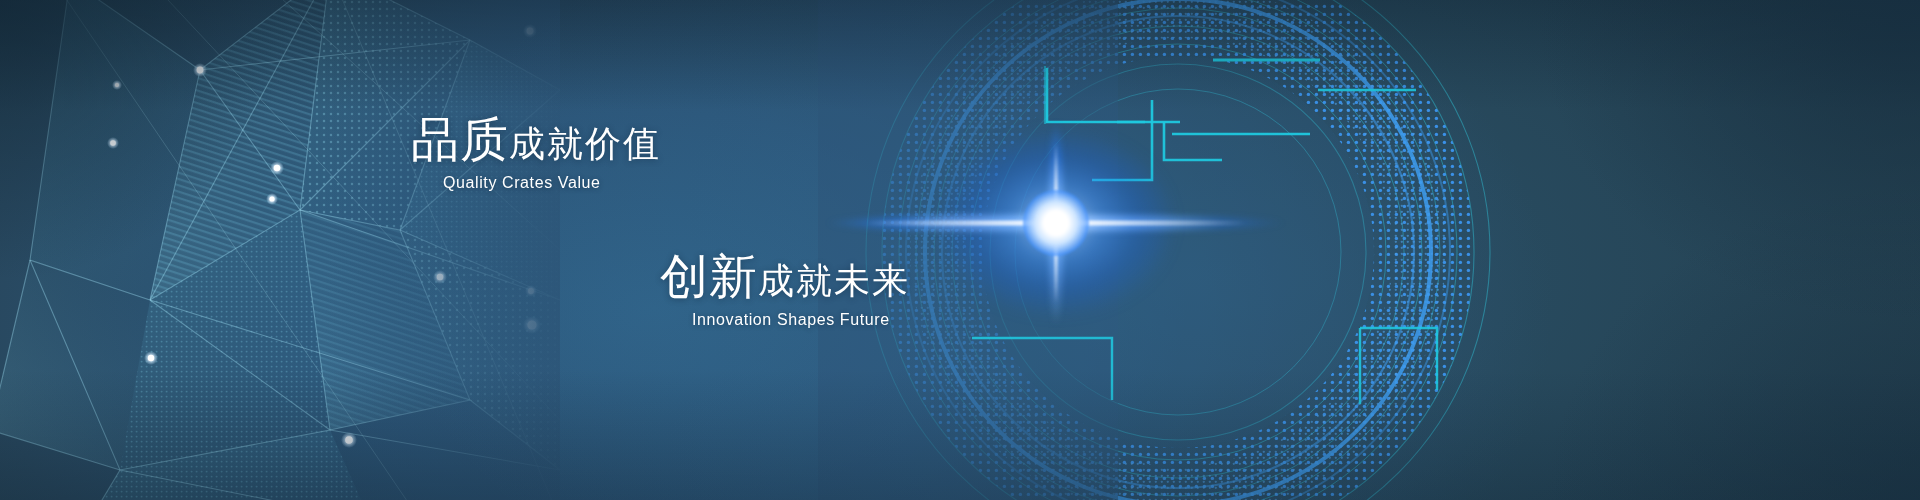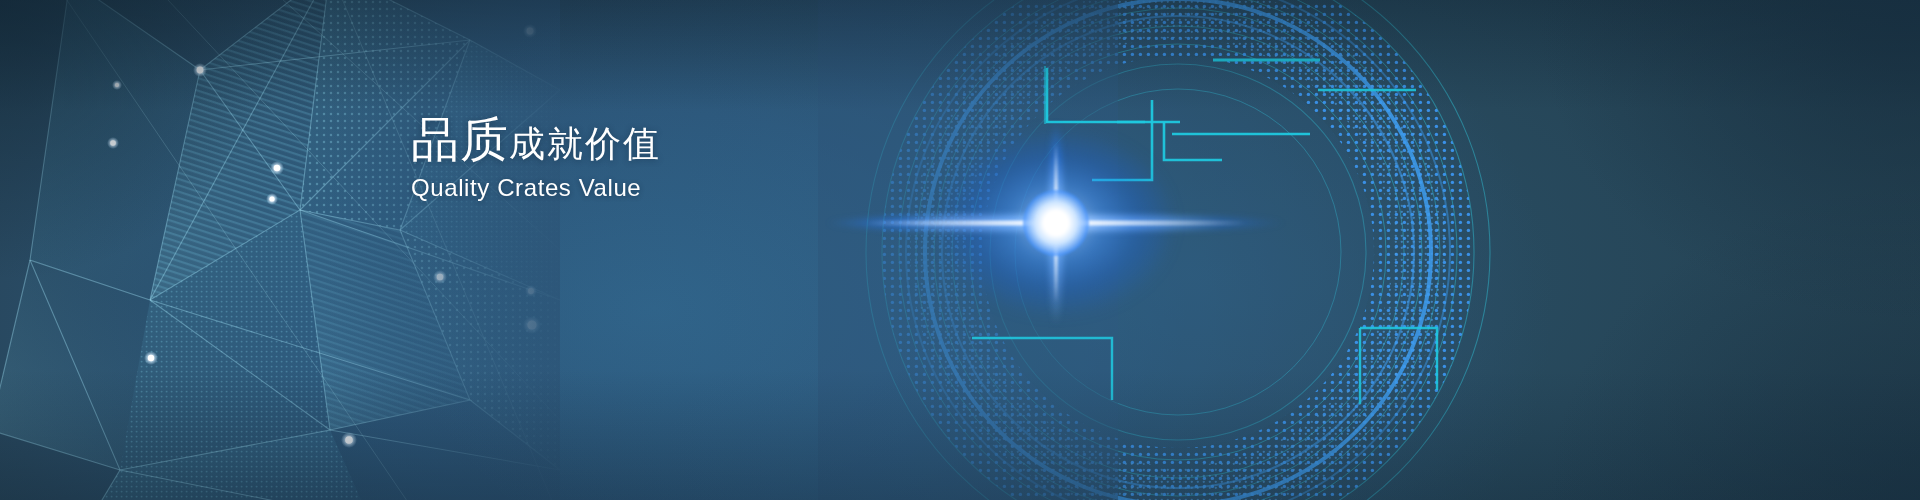--- a/index.html
+++ b/index.html
@@ -153,25 +153,26 @@
   }
   .tagline .cn .lead {
     font-size: 48px;
   }
   .tagline .cn .rest {
     font-size: 36px;
     letter-spacing: 2px;
   }
   .tagline .en {
     margin-top: 10px;
-    font-size: 24px;
+    font-size: 16px;
     font-weight: 400;
     letter-spacing: 0.6px;
     white-space: nowrap;
     text-shadow: 0 1px 5px rgba(10,30,50,0.45);
+    margin-left: 32px;
   }
 
   #tagline-quality { left: 411px; top: 116px; }
   #tagline-innovation { left: 660px; top: 253px; }
 </style>
 </head>
 <body>
 
 <div id="banner">
 
@@ -396,14 +397,20 @@
     <div class="flare-core"></div>
   </div>
 
   <div class="tagline" id="tagline-quality">
     <div class="cn">
       <span class="lead">品质</span><span class="rest">成就价值</span>
     </div>
     <div class="en">Quality Crates Value</div>
   </div>
 
+  <div class="tagline" id="tagline-innovation">
+    <div class="cn">
+      <span class="lead">创新</span><span class="rest">成就未来</span>
+    </div>
+    <div class="en">Innovation Shapes Future</div>
+  </div>
 
 </div>
 
 </body></html>

